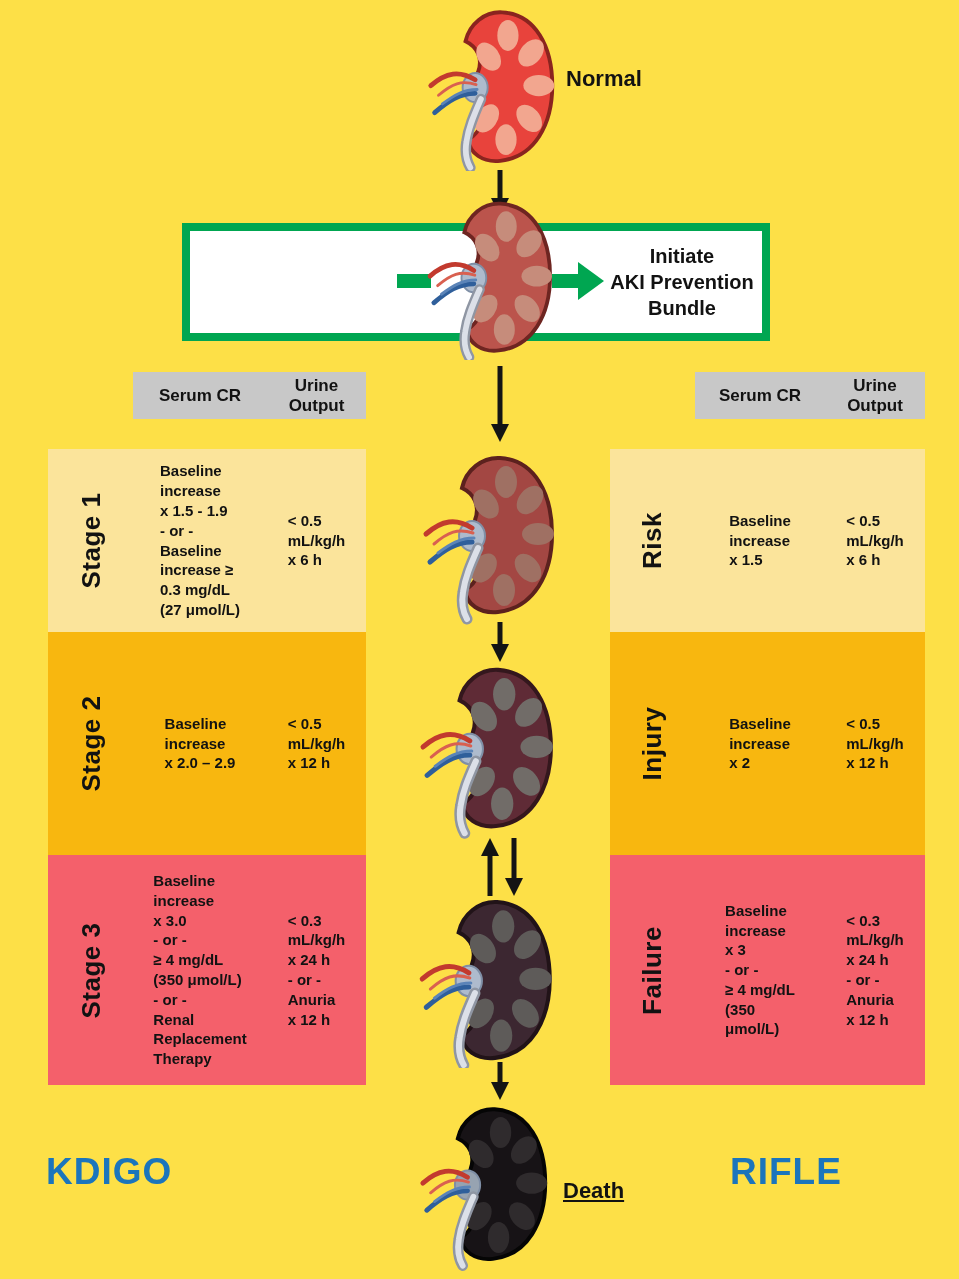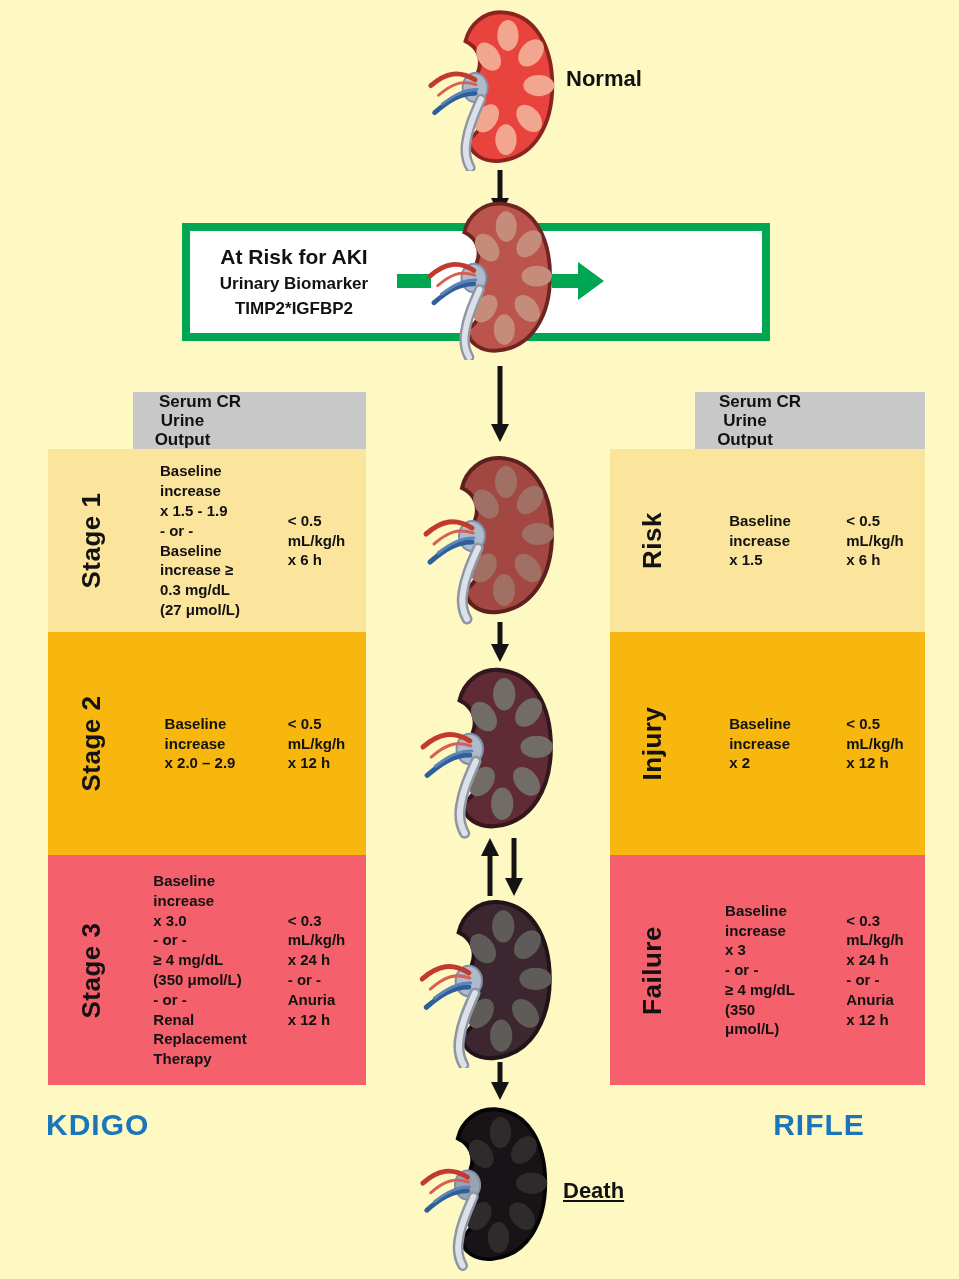--- a/index.html
+++ b/index.html
@@ -5,21 +5,21 @@
   * { margin:0; padding:0; box-sizing:border-box; }
   html,body { background:#ffffff; }
   body {
     font-family:"Liberation Sans", sans-serif;
     font-weight:700;
     color:#121212;
   }
   .canvas {
     position:relative;
     width:959px; height:1279px;
-    background:#fef9c3;
+    background:#fde047;
     overflow:hidden;
   }
   .kidney { position:absolute; }
   .kidney svg { display:block; width:100%; height:100%; }
 
   .flow-label { position:absolute; font-size:22px; font-weight:700; color:#121212; }
 
   .varrow { position:absolute; line-height:0; }
 
   
@@ -52,24 +52,23 @@
   }
   .prevent-text {
     position:absolute; left:600px; top:233px; width:164px; height:98px;
     display:flex; flex-direction:column; align-items:center; justify-content:center;
     gap:3px; text-align:center;
   }
   .prevent-line { font-size:20px; }
 
   
   .thead {
-    position:absolute; top:392px; height:66px;
+    position:absolute; top:372px; height:47px;
     background:var(--header_bg, #C8C8C8);
     display:flex;
-    flex-direction:column;
   }
   .thead-left { left:133px; width:233px; }
   .thead-right { left:695px; width:230px; }
   .th {
     display:flex; align-items:center; justify-content:center;
     text-align:center; font-size:17px; line-height:1.12; white-space:pre-line;
   }
   .th-serum-l { width:134px; } .th-urine-l { width:99px; }
   .th-serum-r { width:130px; } .th-urine-r { width:100px; }
 
@@ -85,26 +84,26 @@
     transform:rotate(-90deg); white-space:nowrap;
     font-size:26px; letter-spacing:0.5px;
   }
   .cell {
     display:flex; align-items:center; justify-content:center;
     text-align:left; font-size:15px; line-height:1.32; white-space:pre-line;
     padding:2px;
   }
 
   .brand {
-    position:absolute; top:1108px;
+    position:absolute; top:1151px;
     color:var(--blue, #1B75BC);
-    font-size:30px; letter-spacing:1px;
+    font-size:37px; letter-spacing:1px;
   }
   .brand-kdigo { left:46px; }
-  .brand-rifle { left:730px; width:178px; text-align:center; }
+  .brand-rifle { left:730px; width:178px; text-align:left; }
 </style>
 </head>
 <body>
 
 <div class="canvas">
 
   <div class="kidney" style="left:425px;top:6px;width:135px;height:165px;">
       <svg viewBox="0 0 140 170" xmlns="http://www.w3.org/2000/svg">
     <path d="M80,6 C115,8 132,42 132,82 C132,122 114,156 78,160 C60,162 46,152 45,138
              C58,130 62,117 56,106 C50,95 50,80 55,68 C60,55 55,42 42,36 C46,18 62,5 80,6 Z" fill="#E8433C" stroke="#8A241F" stroke-width="4"></path>
@@ -127,28 +126,28 @@
   <div class="flow-label" style="left:566px;top:66px;">Normal</div>
 
   <div class="varrow" style="left:488px;top:170px;">
     <svg width="24" height="46">
         <line x1="12" y1="0" x2="12" y2="30" stroke="#141414" stroke-width="5"></line>
         <polygon points="3,28 21,28 12,46" fill="#141414"></polygon>
       </svg>
   </div>
 
   <div class="risk-box"></div>
-  <div class="risk-text">
-    <div class="risk-title">At Risk for AKI</div>
-    <div class="risk-sub">Urinary Biomarker</div>
-    <div class="risk-sub">TIMP2*IGFBP2</div>
-  </div>
   <div class="green-dash"></div>
   <div class="green-arrow-tail"></div>
   <div class="green-arrow-head"></div>
+  <div class="prevent-text">
+    <div class="prevent-line">Initiate</div>
+    <div class="prevent-line">AKI Prevention</div>
+    <div class="prevent-line">Bundle</div>
+  </div>
 
   <div class="kidney" style="left:422px;top:198px;width:138px;height:162px;z-index:3;">
       <svg viewBox="0 0 140 170" xmlns="http://www.w3.org/2000/svg">
     <path d="M80,6 C115,8 132,42 132,82 C132,122 114,156 78,160 C60,162 46,152 45,138
              C58,130 62,117 56,106 C50,95 50,80 55,68 C60,55 55,42 42,36 C46,18 62,5 80,6 Z" fill="#BB544C" stroke="#6E2521" stroke-width="4"></path>
     <ellipse cx="86" cy="30" rx="11" ry="16" fill="#C68C7B" transform="rotate(0 86 30)"></ellipse>
         <ellipse cx="110" cy="48" rx="11" ry="16" fill="#C68C7B" transform="rotate(40 110 48)"></ellipse>
         <ellipse cx="118" cy="82" rx="11" ry="16" fill="#C68C7B" transform="rotate(90 118 82)"></ellipse>
         <ellipse cx="108" cy="116" rx="11" ry="16" fill="#C68C7B" transform="rotate(140 108 116)"></ellipse>
         <ellipse cx="84" cy="138" rx="11" ry="16" fill="#C68C7B" transform="rotate(0 84 138)"></ellipse>

